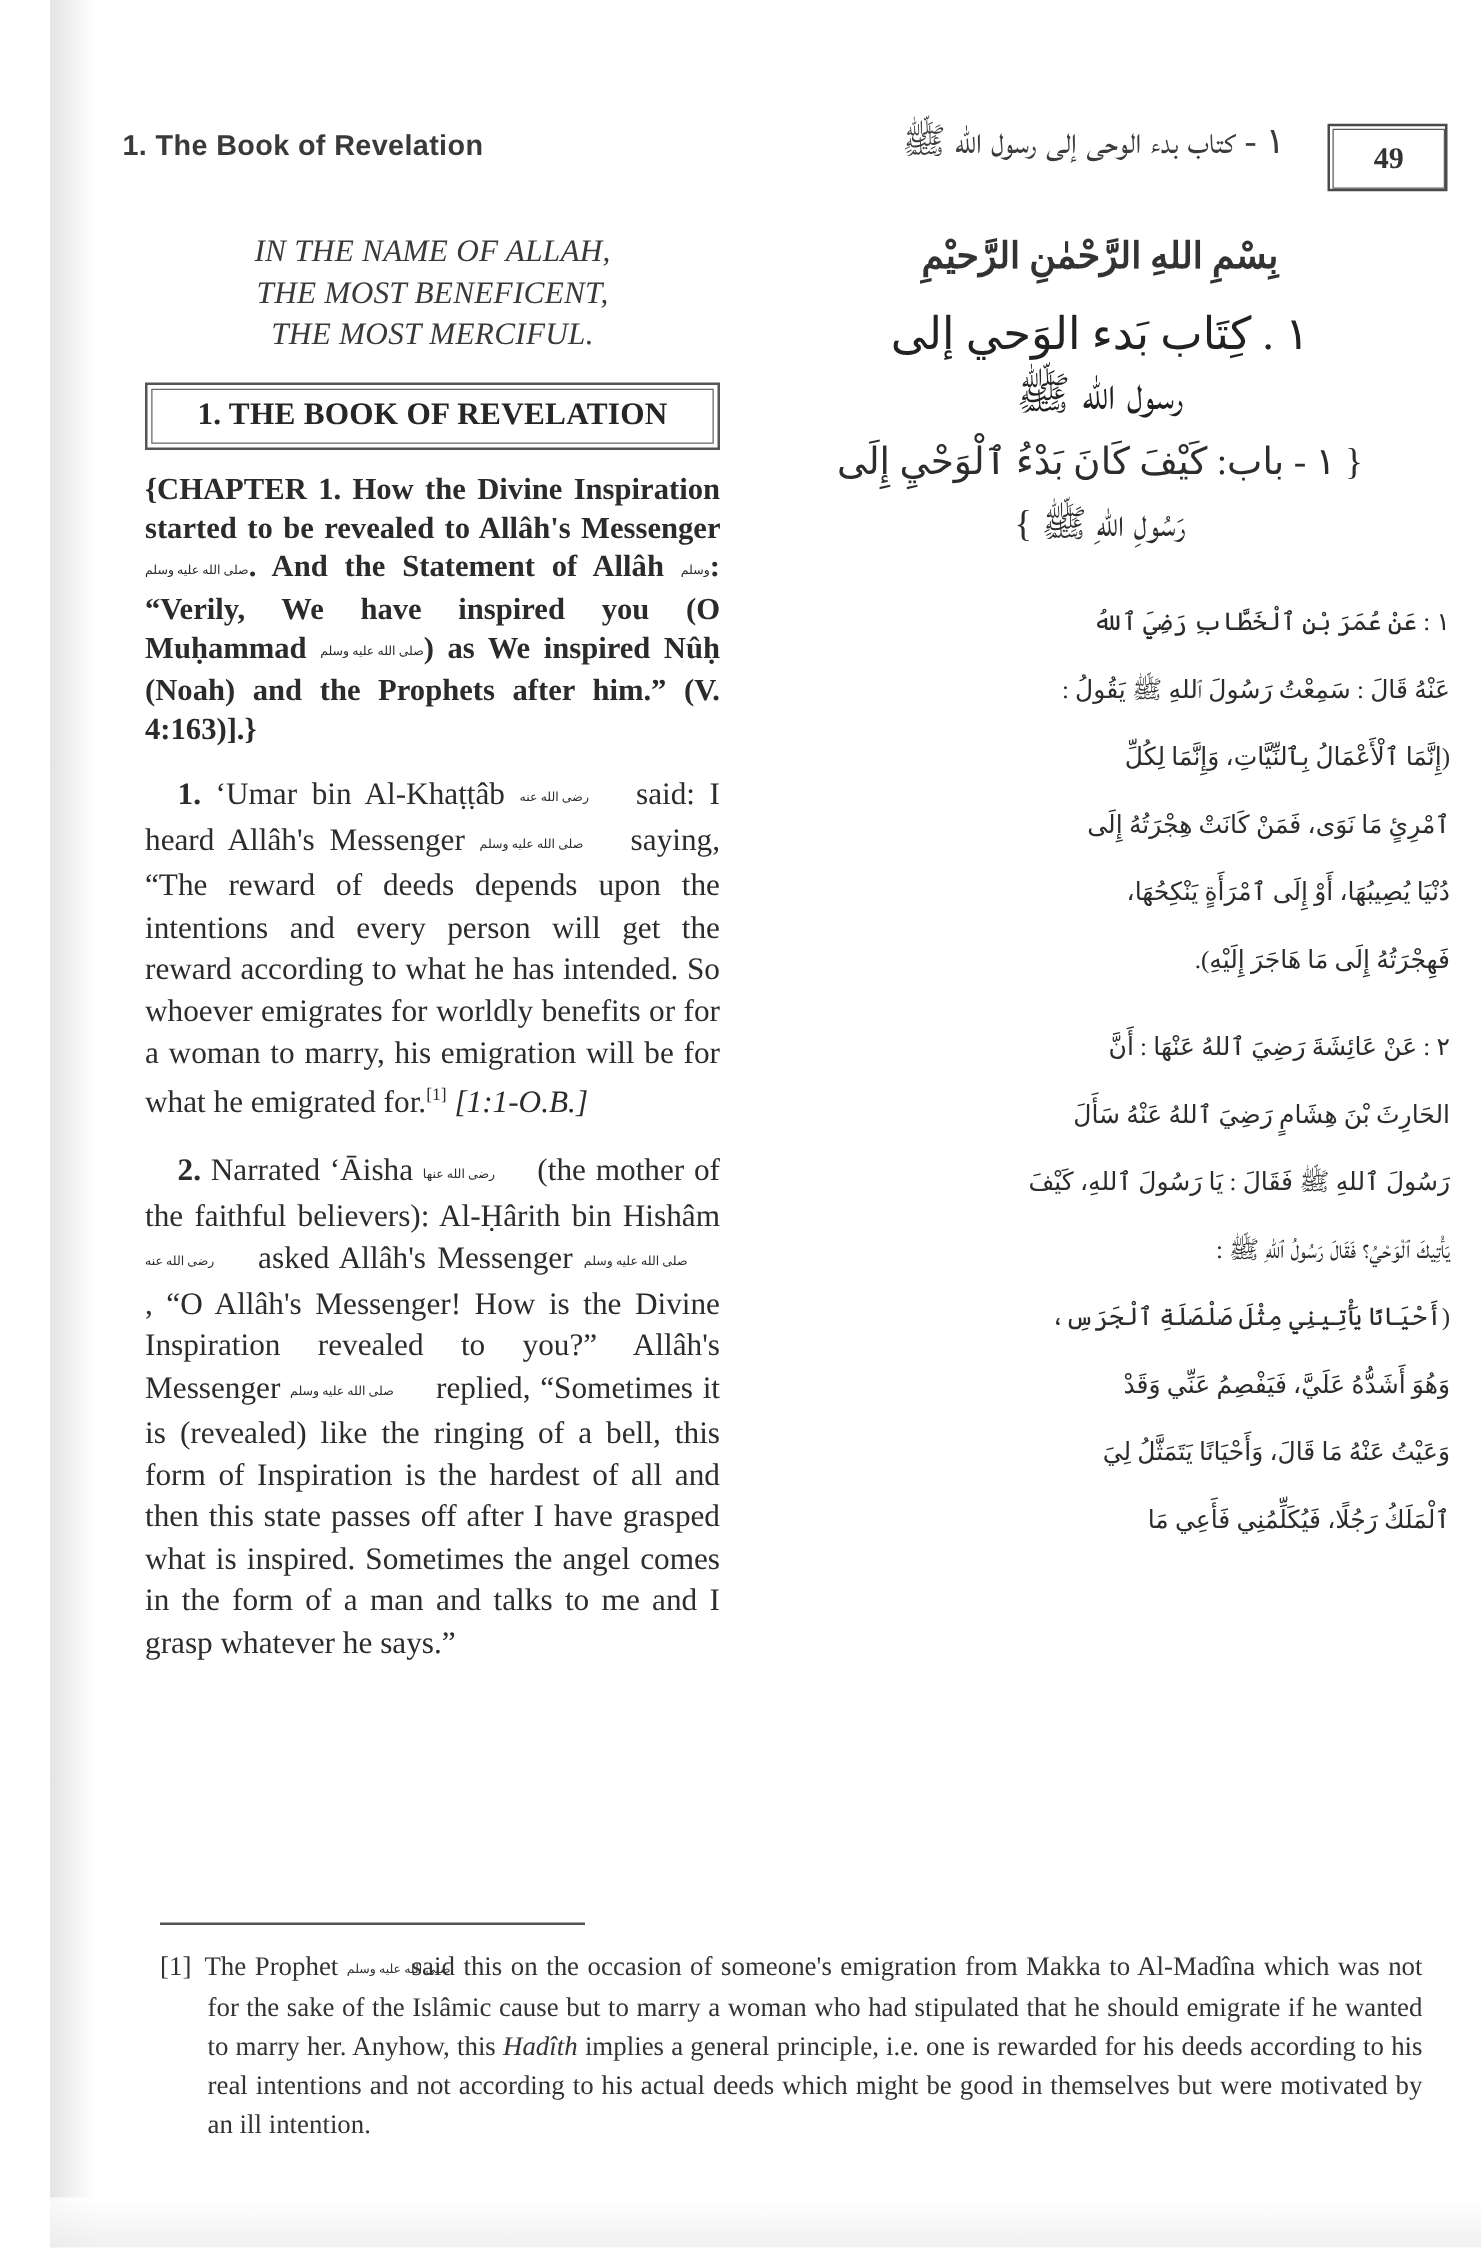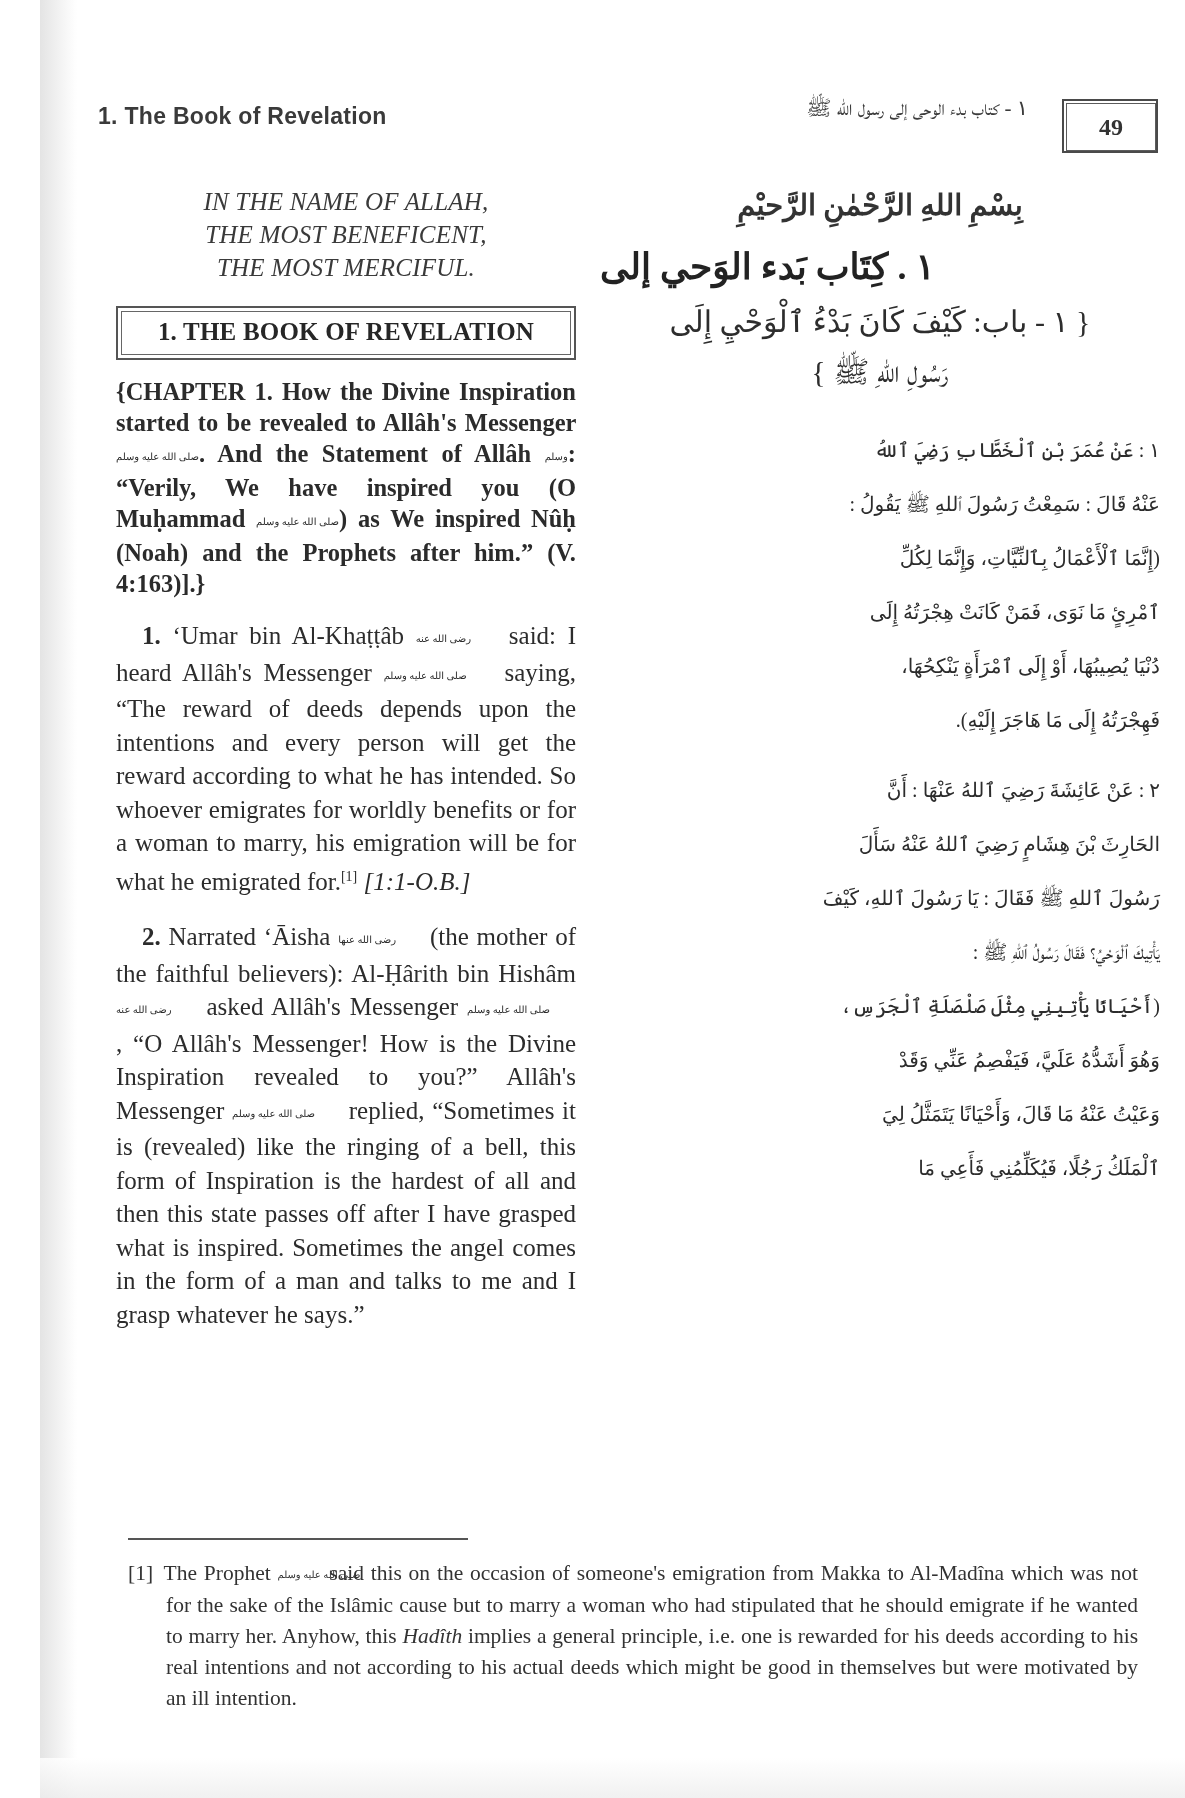--- a/index.html
+++ b/index.html
@@ -22,21 +22,21 @@
 
   
   .header{position:absolute;left:58px;top:95px;width:1070px;height:60px;}
   .hdr-left{
     position:absolute;left:0;top:8px;
     font-family:"Liberation Sans",sans-serif;font-weight:bold;
     font-size:23px;letter-spacing:.3px;color:#3a3a3a;
   }
   .hdr-arabic{
     position:absolute;right:140px;top:0px;
-    font-size:21px;direction:rtl;color:#3b3b3b;white-space:nowrap;
+    font-size:29px;direction:rtl;color:#3b3b3b;white-space:nowrap;
   }
   .pagebox{
     position:absolute;right:10px;top:4px;
     width:88px;height:46px;border:2px solid #4a4a4a;
     padding:2px;
   }
   .pagebox-inner{
     width:100%;height:100%;border:1px solid #5c5c5c;
     display:flex;align-items:center;justify-content:center;
     font-family:"Liberation Serif",serif;font-weight:bold;font-size:24px;color:#333;
@@ -72,22 +72,22 @@
   .hadith .num{font-weight:bold;}
   .hadith .ref{font-style:italic;}
   sup.fn{font-size:14px;vertical-align:super;}
 
   
   .ar-basmala{
     direction:rtl;text-align:center;font-size:29px;line-height:40px;
     color:#333;margin:0 0 18px 0;font-weight:bold;
   }
   .ar-title{
-    direction:rtl;text-align:left;font-size:36px;line-height:48px;
-    font-weight:bold;color:#222;margin:0 0 6px 0;
+    direction:rtl;text-align:center;font-size:36px;line-height:48px;
+    font-weight:normal;color:#222;margin:0 0 6px 0;
   }
   .ar-bab{
     direction:rtl;text-align:center;font-size:30px;line-height:50px;
     color:#2d2d2d;margin:0 0 26px 0;
   }
   .ar-hadith{
     direction:rtl;text-align:justify;font-size:20px;line-height:54px;
     color:#2c2c2c;margin:0 0 16px 0;
   }
   .ar-hadith .ln{display:block;}
@@ -159,20 +159,21 @@
       <span>replied, “Sometimes  it is (revealed) like the ringing  of  a  bell, this form of Inspiration is the hardest of all and then this state passes off after I have grasped what is inspired.  Sometimes the angel comes in the form of a man and talks to me  and  I  grasp whatever he says.”</span>
     </div>
   </div>
 
   <div class="col-right">
 
     <div class="ar-basmala">بِسْمِ اللهِ الرَّحْمٰنِ الرَّحيْمِ</div>
 
     <div class="ar-title">
       <span style="display:block">١ . كِتَاب بَدء الوَحي إلى</span>
+      <span style="display:block">رسول الله ﷺ</span>
     </div>
 
     <div class="ar-bab">
       <span style="display:block">{ ١ - باب: كَيْفَ كَانَ بَدْءُ ٱلْوَحْيِ إِلَى</span>
       <span style="display:block">رَسُولِ اللهِ ﷺ }</span>
     </div>
 
     <div class="ar-hadith">
       <span class="ln">١ : عَنْ عُمَرَ بْنِ ٱلْخَطَّابِ رَضِيَ ٱللهُ</span>
       <span class="ln">عَنْهُ قَالَ : سَمِعْتُ رَسُولَ ٱللهِ ﷺ يَقُولُ :</span>

